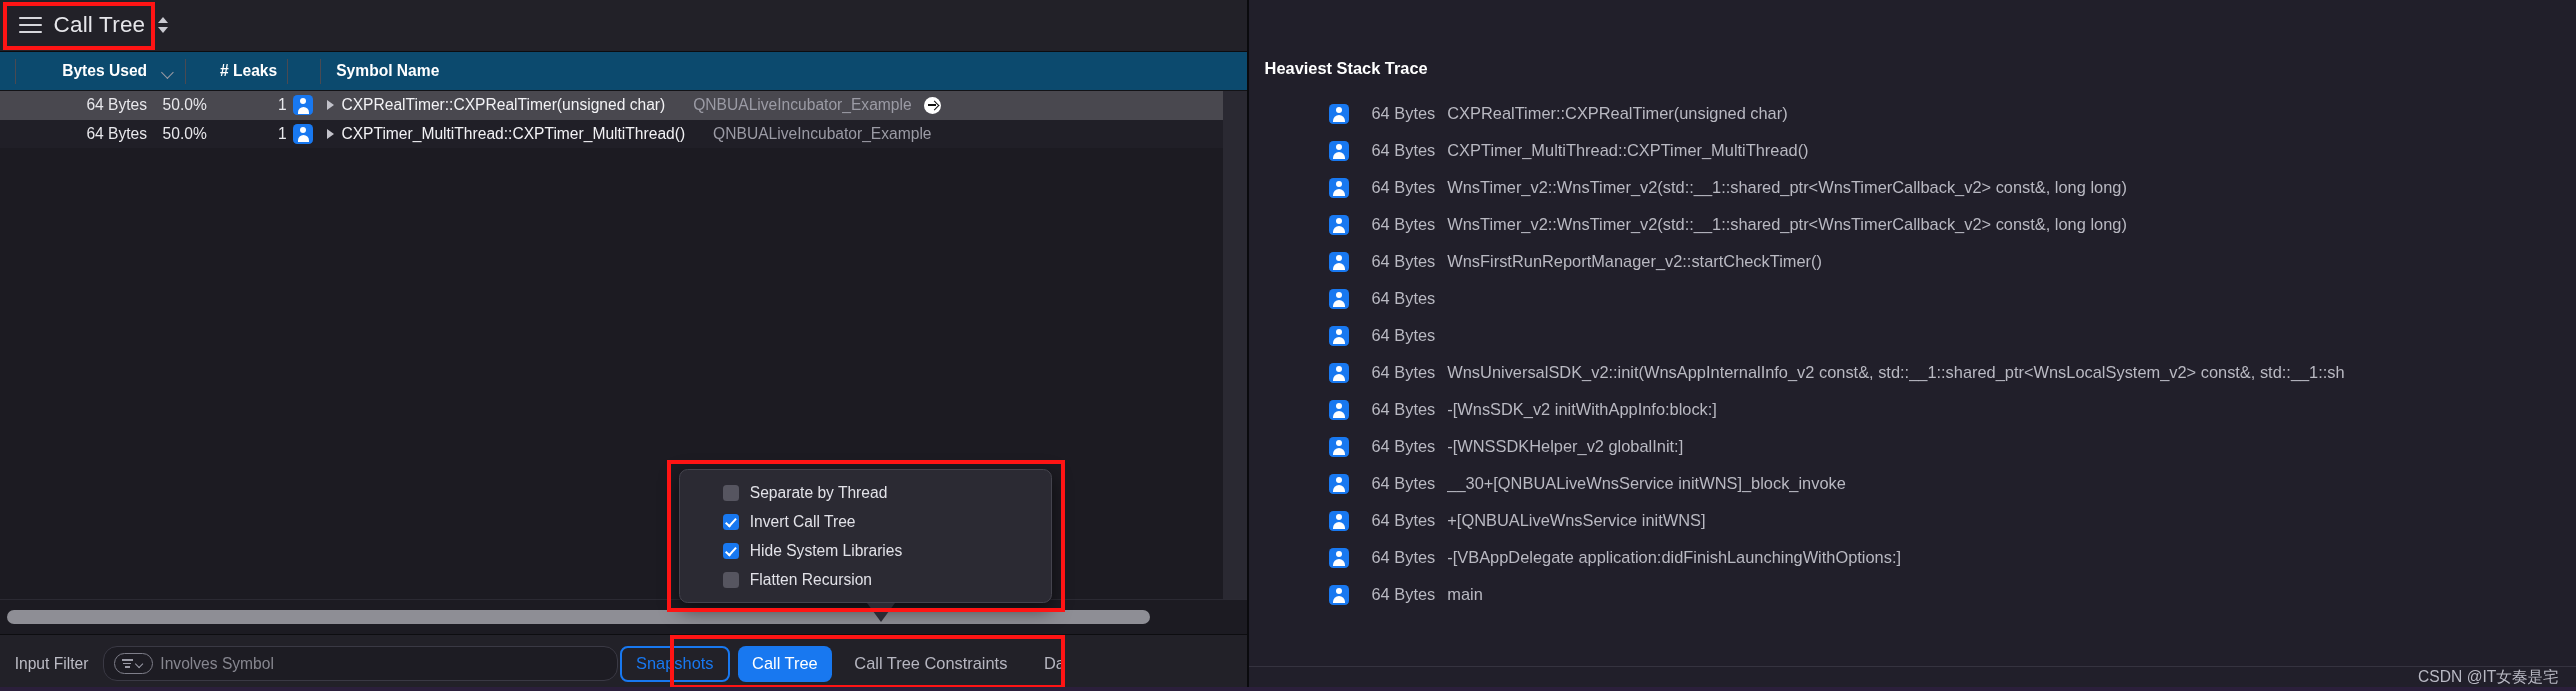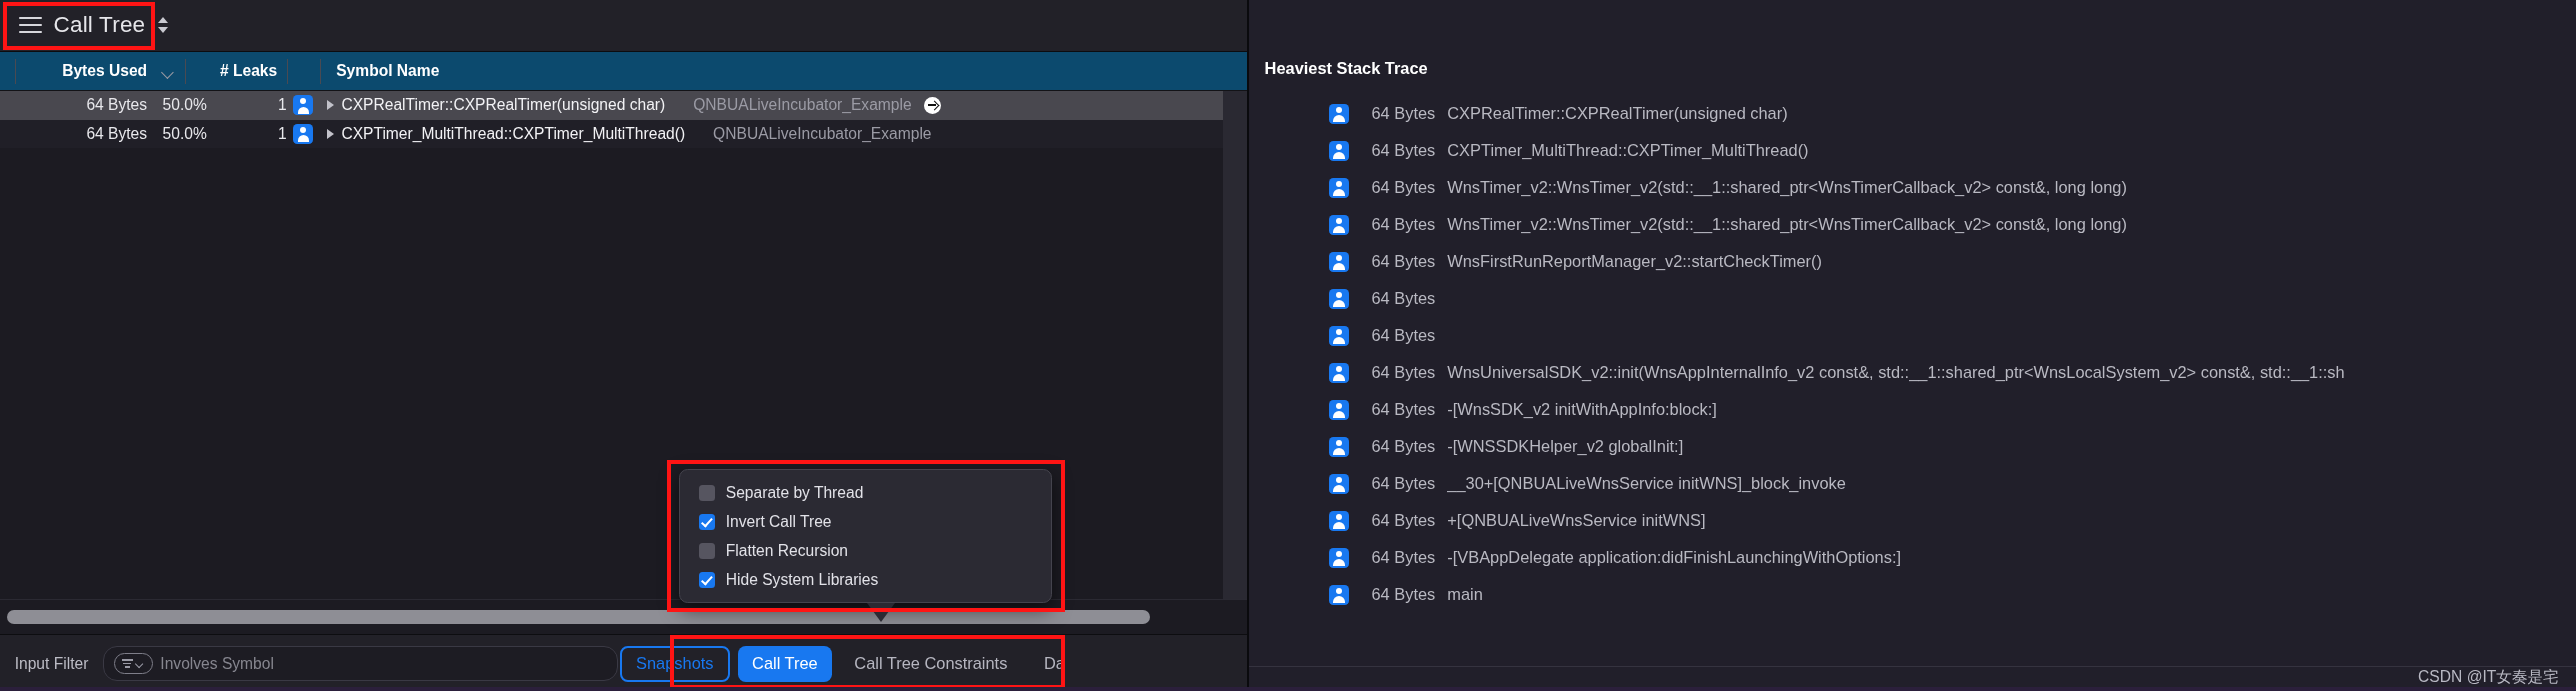--- a/index.html
+++ b/index.html
@@ -139,21 +139,21 @@
     margin-left: 7px; width: 1143px; height: 14.7px; border-radius: 7.8px; background: #8e8e95;
   }
 
   
   #options-popup {
     position: absolute; left: 679px; top: 469px; width: 373px; height: 134px;
     background: #2b2a33; border: 0.9px solid #44434d; border-radius: 8.6px;
     z-index: 50; padding: 8.6px 0 0 0;
     box-shadow: 0 7px 19px rgba(0,0,0,0.55);
   }
-  .opt-row { display: flex; align-items: center; height: 29px; padding-left: 19px; }
+  .opt-row { display: flex; align-items: center; height: 29px; padding-left: 19px; margin-left: 24px; }
   .cbx {
     width: 16.4px; height: 16.4px; border-radius: 3.5px; flex: none; margin-right: 10.4px;
     background: #565560; position: relative;
   }
   .cbx.on { background: #1878f0; }
   .cbx.on:after {
     content: ""; position: absolute; left: 5.2px; top: 2.2px; width: 4.3px; height: 8.6px;
     border-right: 2.2px solid #fff; border-bottom: 2.2px solid #fff; transform: rotate(42deg);
   }
   .opt-label { color: #e2e2e8; font-size: 15.6px; }
@@ -319,26 +319,26 @@
     <div id="options-popup">
       <div class="opt-row">
         <span class="cbx"></span>
         <span class="opt-label">Separate by Thread</span>
       </div>
       <div class="opt-row">
         <span class="cbx on"></span>
         <span class="opt-label">Invert Call Tree</span>
       </div>
       <div class="opt-row">
+        <span class="cbx on"></span>
+        <span class="opt-label">Hide System Libraries</span>
+      </div>
+      <div class="opt-row">
         <span class="cbx"></span>
         <span class="opt-label">Flatten Recursion</span>
-      </div>
-      <div class="opt-row">
-        <span class="cbx on"></span>
-        <span class="opt-label">Hide System Libraries</span>
       </div>
     </div>
     <div id="popup-tail"></div>
 
     <div id="bottom-bar">
       <span id="input-filter-label">Input Filter</span>
       <div id="filter-field">
         <span id="filter-pill">
           <span class="filt-lines">
               <i></i>

